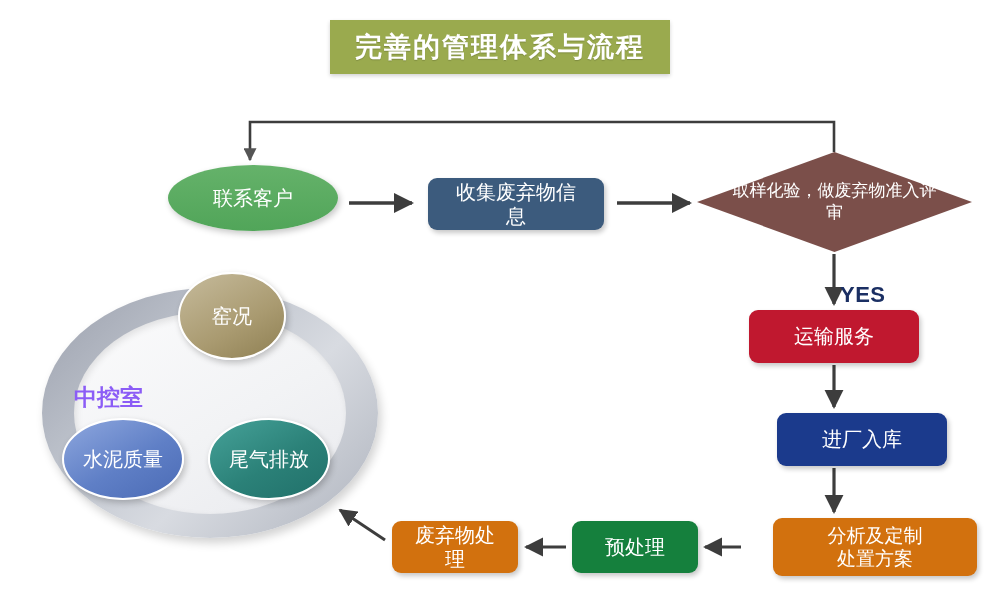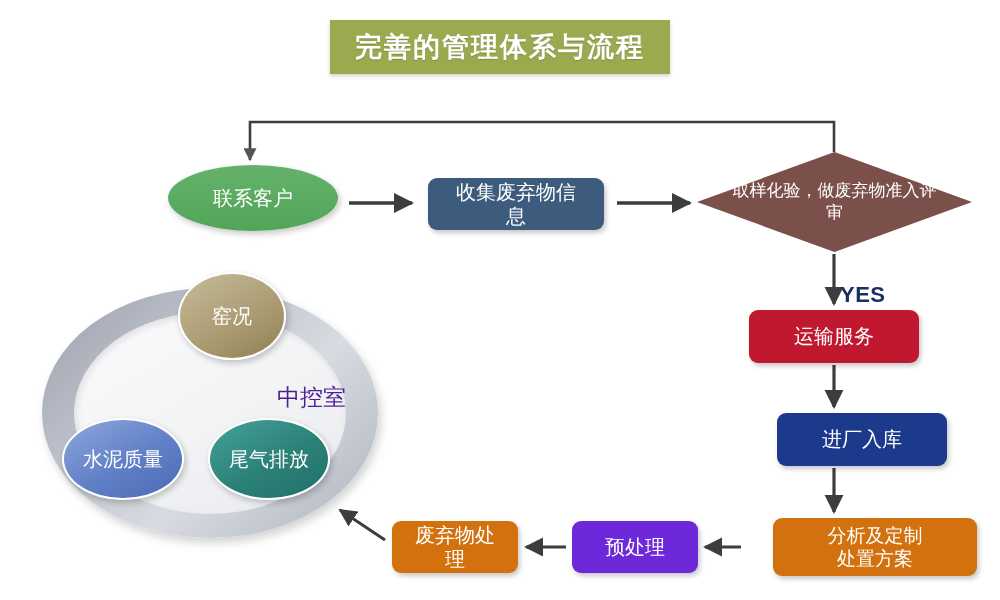--- a/index.html
+++ b/index.html
@@ -46,21 +46,21 @@
     font-size:20px;
   }
 
   
   #node-contact{left:168px;top:165px;width:170px;height:66px;
      background:linear-gradient(180deg,#65b26a 0%,#51a559 100%);}
   #node-collect{left:428px;top:178px;width:176px;height:52px;background:#3c5b7d;}
   #node-transport{left:749px;top:310px;width:170px;height:53px;background:#c0182f;}
   #node-warehouse{left:749px;top:413px;width:170px;height:53px;background:#1b3a8c;margin-left:28px;}
   #node-analysis{left:747px;top:518px;width:204px;height:58px;background:#d2710e;margin-left:26px;}
-  #node-pretreat{left:572px;top:521px;width:126px;height:52px;background:#6d28d9;}
+  #node-pretreat{left:572px;top:521px;width:126px;height:52px;background:#15803d;}
   #node-dispose{left:392px;top:521px;width:126px;height:52px;background:#d2710e;}
 
   
   #node-decision{
     position:absolute;left:697px;top:152px;width:275px;height:100px;
   }
   #node-decision .dia-shape{
     position:absolute;inset:0;
     background:#7b4f4a;
     clip-path:polygon(50% 0%,100% 50%,50% 100%,0% 50%);
@@ -87,21 +87,21 @@
     box-shadow:3px 5px 10px rgba(0,0,0,.18);
   }
   .ring-inner{
     position:absolute;left:44px;top:42px;width:272px;height:202px;
     border-radius:50%;
     background:linear-gradient(150deg,#fbfbfc 0%,#f2f3f5 55%,#e9eaee 100%);
     box-shadow:inset 2px 3px 7px rgba(0,0,0,.10);
   }
   #center-label{
     position:absolute;left:44px;top:112px;width:272px;
-    text-align:right;color:#4c1d95;font-size:23px;font-weight:normal;
+    text-align:left;color:#8b5cf6;font-size:23px;font-weight:bold;
   }
   #bub-kiln{left:148px;top:2px;width:108px;height:88px;
      background:linear-gradient(150deg,#c6bb9c 0%,#a99a70 60%,#8e7f52 100%);
      border:2px solid #fff;box-sizing:border-box;}
   #bub-cement{left:32px;top:148px;width:122px;height:82px;
      background:linear-gradient(150deg,#8ea7de 0%,#5f7fc6 55%,#4b6bb5 100%);
      border:2px solid #fff;box-sizing:border-box;}
   #bub-exhaust{left:178px;top:148px;width:122px;height:82px;
      background:linear-gradient(150deg,#46a299 0%,#2b8178 55%,#21706a 100%);
      border:2px solid #fff;box-sizing:border-box;}

